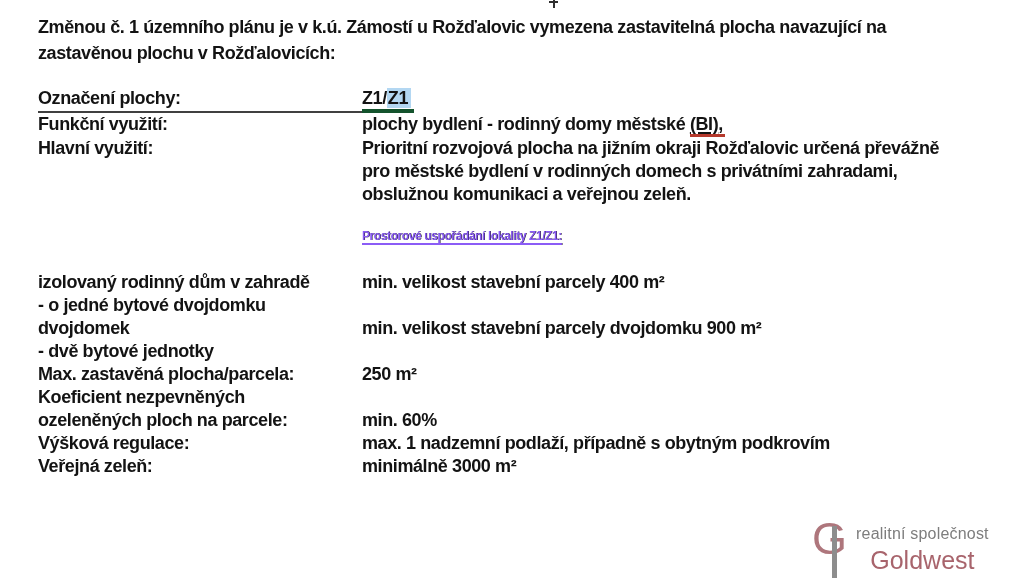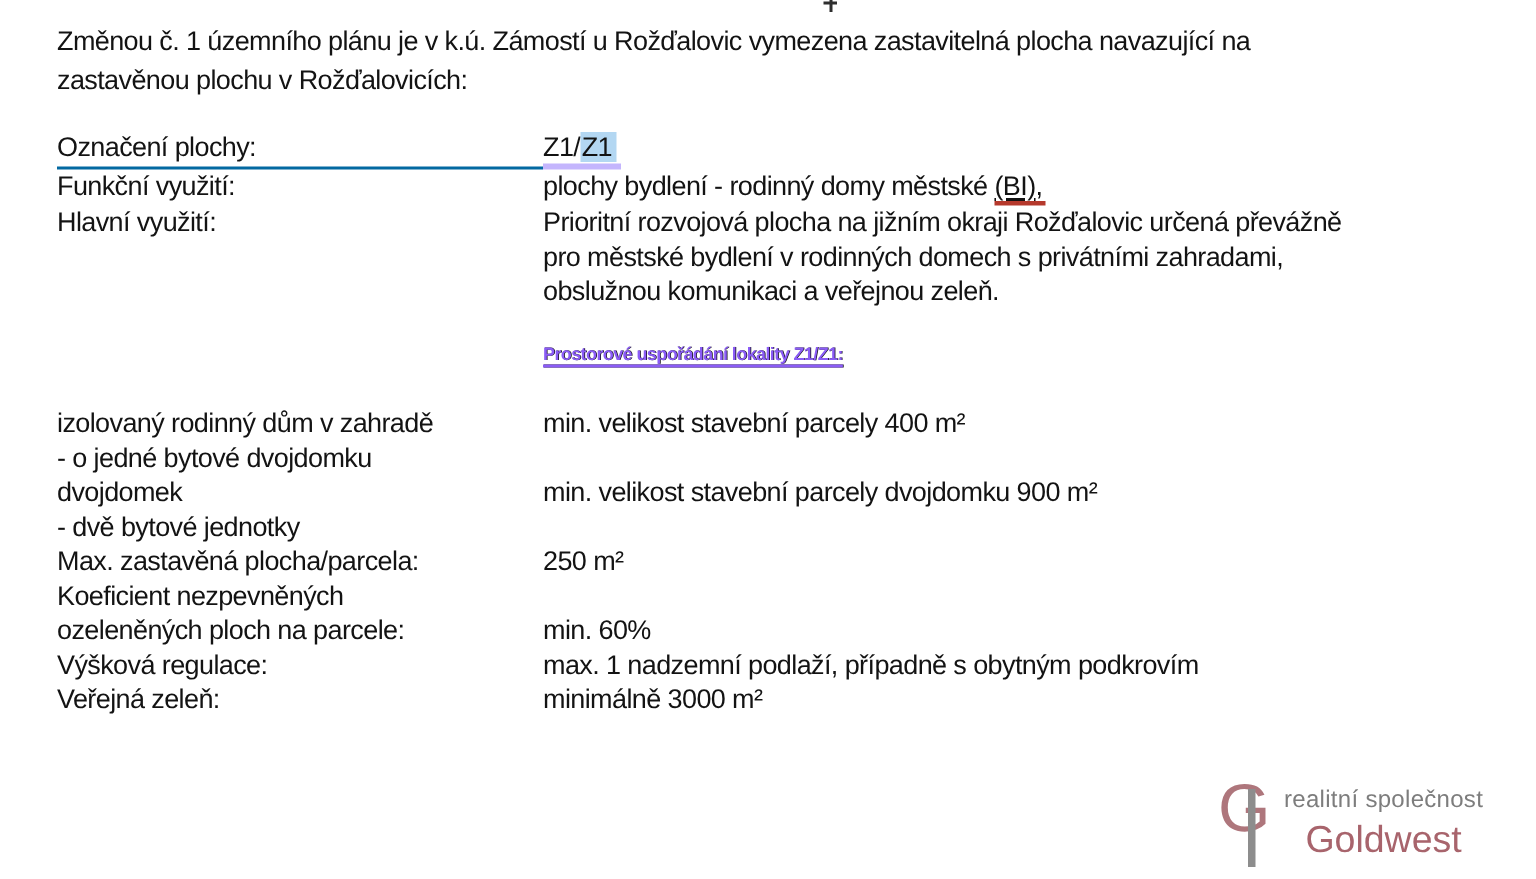--- a/index.html
+++ b/index.html
@@ -5,21 +5,21 @@
   * { box-sizing: border-box; margin: 0; padding: 0; }
   html, body { width: 1024px; height: 586px; }
   body {
     position: relative;
     background: #ffffff;
     overflow: hidden;
     font-family: "Liberation Sans", sans-serif;
     color: #111111;
   }
   .doc-text {
-    font-weight: 400;
+    font-weight: 700;
     font-size: 18px;
     letter-spacing: -0.4px;
     color: #131313;
   }
 
   
   .top-fragment { position: absolute; left: 549px; top: 0; width: 10px; height: 8px; }
   .frag-h { position: absolute; left: 0; top: 1px; width: 9px; height: 2px; background: #2e2e2e; }
   .frag-v { position: absolute; left: 4px; top: 0; width: 2px; height: 8px; background: #2e2e2e; }
 
@@ -28,29 +28,29 @@
     line-height: 26px; width: 960px;
   }
 
   .kv-table {
     position: absolute; left: 38px; top: 87px;
     display: grid; grid-template-columns: 324px auto;
     line-height: 23px;
   }
   .kv-label { }
   .kv-label-underlined {
-    border-bottom: 2px solid #0369a1;
+    border-bottom: 2px solid #404040;
     height: 26px;
   }
   .kv-value { }
   .kv-value-first { height: 26px; }
 
   .red-underline {
     display: inline-block;
-    border-bottom: 4px solid #c4b5fd;
+    border-bottom: 4px solid #14532d;
     padding-right: 3px;
     line-height: 21px;
   }
   .highlight {
     background: #b3d7f2;
     padding: 0 3px 0 1px;
   }
   .red-underline-thin {
     display: inline-block;
     border-bottom: 3px solid #b5392c;

